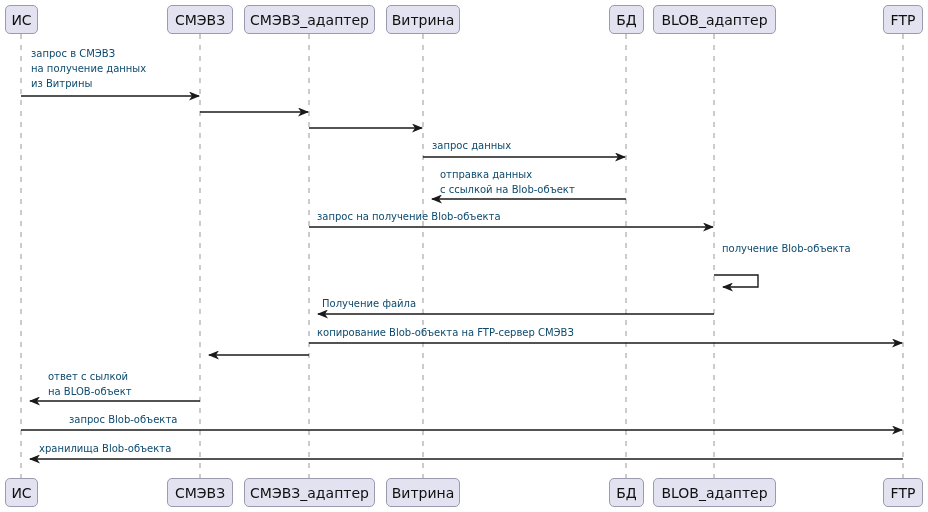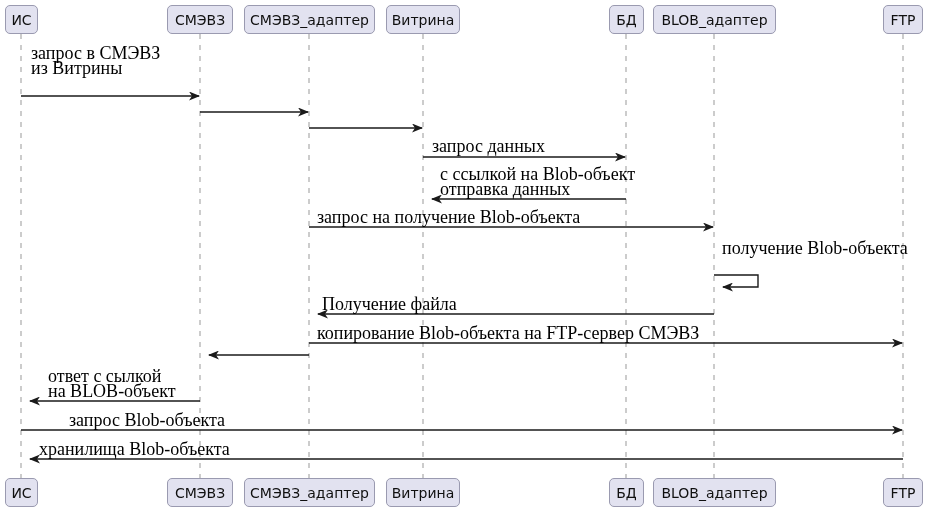--- a/index.html
+++ b/index.html
@@ -34,25 +34,24 @@
     display: flex;
     align-items: center;
     justify-content: center;
     padding: 12px 9px;
     font-size: 14px;
     color: #101010;
     white-space: nowrap;
   }
   .msg-label {
     position: absolute;
-    font-size: 18px;
-    color: #000000;
+    font-size: 10px;
+    color: #0c4a6e;
     white-space: nowrap;
     line-height: 14px;
-    font-family: Liberation Serif, serif;
   }
   .msg-label.two-line {
     line-height: 15px;
   }
 </style>
 </head>
 <body>
 
 <div id="diagram">
 
@@ -133,28 +132,29 @@
       <div class="participant-box" style="left: 653px; width: 123px; top: 478px;">
         <span>BLOB_адаптер</span>
       </div>
       <div class="participant-box" style="left: 883px; width: 40px; top: 478px;">
         <span>FTP</span>
       </div>
     </div>
   <div id="message-labels">
       <div class="msg-label two-line" style="left: 31px; top: 46px;">
         <div>запрос в СМЭВЗ</div>
+        <div>на получение данных</div>
         <div>из Витрины</div>
       </div>
       <div class="msg-label" style="left: 432px; top: 139px; text-align: right;">
         <div>запрос данных</div>
       </div>
       <div class="msg-label two-line" style="left: 440px; top: 167px;">
+        <div>отправка данных</div>
         <div> с ссылкой на Blob-объект</div>
-        <div>отправка данных</div>
       </div>
       <div class="msg-label" style="left: 317px; top: 210px;">
         <div>запрос на получение Blob-объекта</div>
       </div>
       <div class="msg-label two-line" style="left: 722px; top: 241px;">
         <div>получение Blob-объекта</div>
       </div>
       <div class="msg-label" style="left: 322px; top: 297px;">
         <div>Получение файла</div>
       </div>

